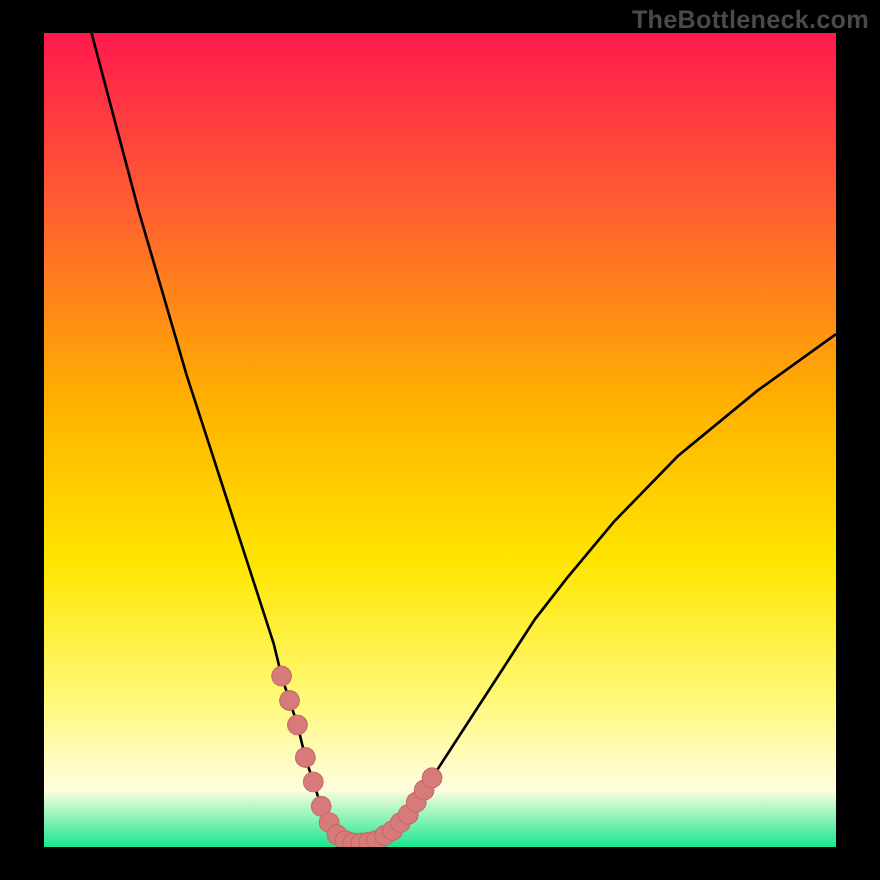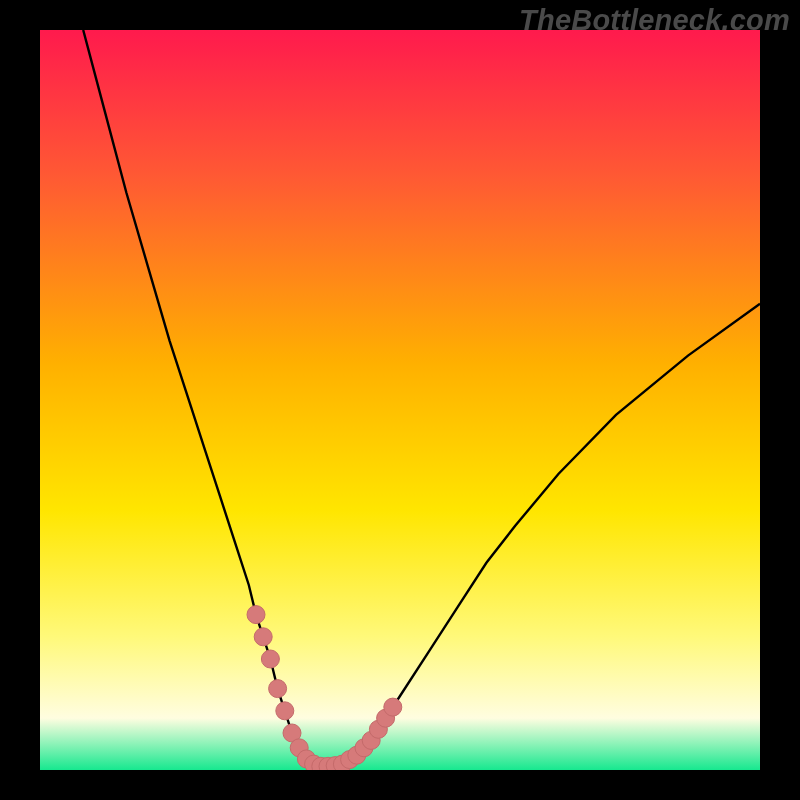--- a/index.html
+++ b/index.html
@@ -15,25 +15,24 @@
     width: 800px;
     height: 800px;
     background: #000;
     position: relative;
   }
   .watermark {
     position: absolute;
     top: 4px;
     right: 10px;
     color: #4a4a4a;
-    font-size: 29px;
+    font-size: 23px;
     font-weight: 600;
     letter-spacing: 0.2px;
     z-index: 10;
-    font-style: italic;
   }
   .plot-outer {
     position: absolute;
     left: 40px;
     top: 30px;
     width: 720px;
     height: 740px;
     background: #000;
   }
   svg {

